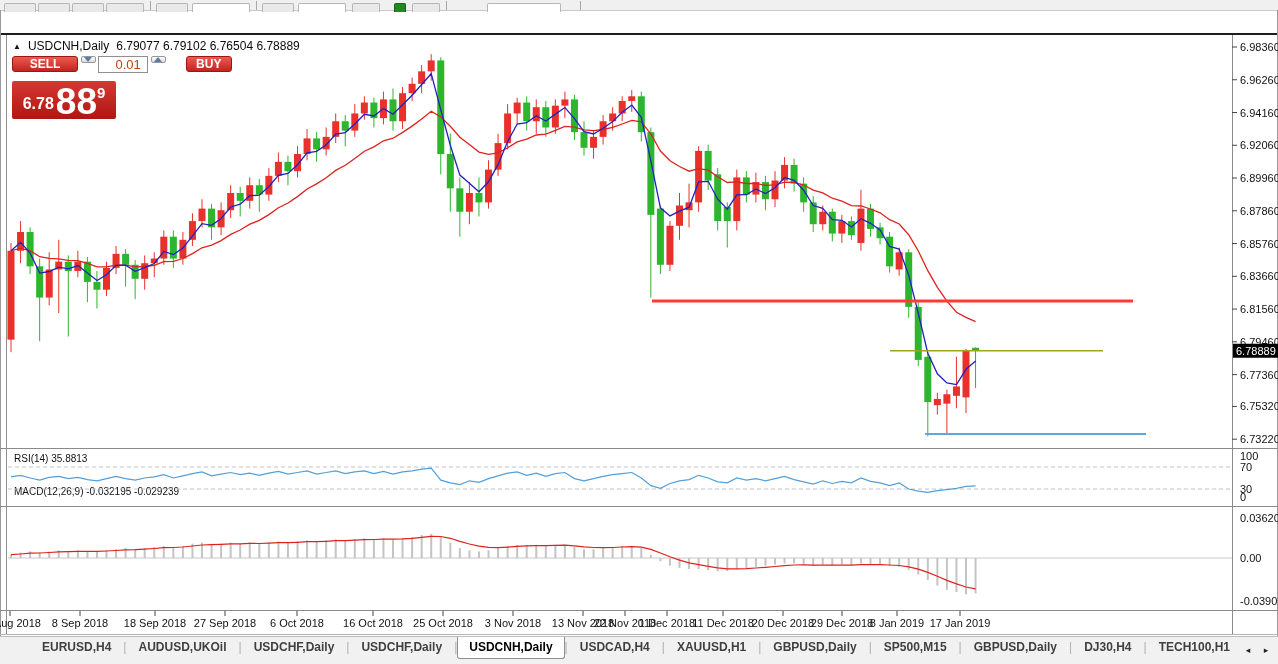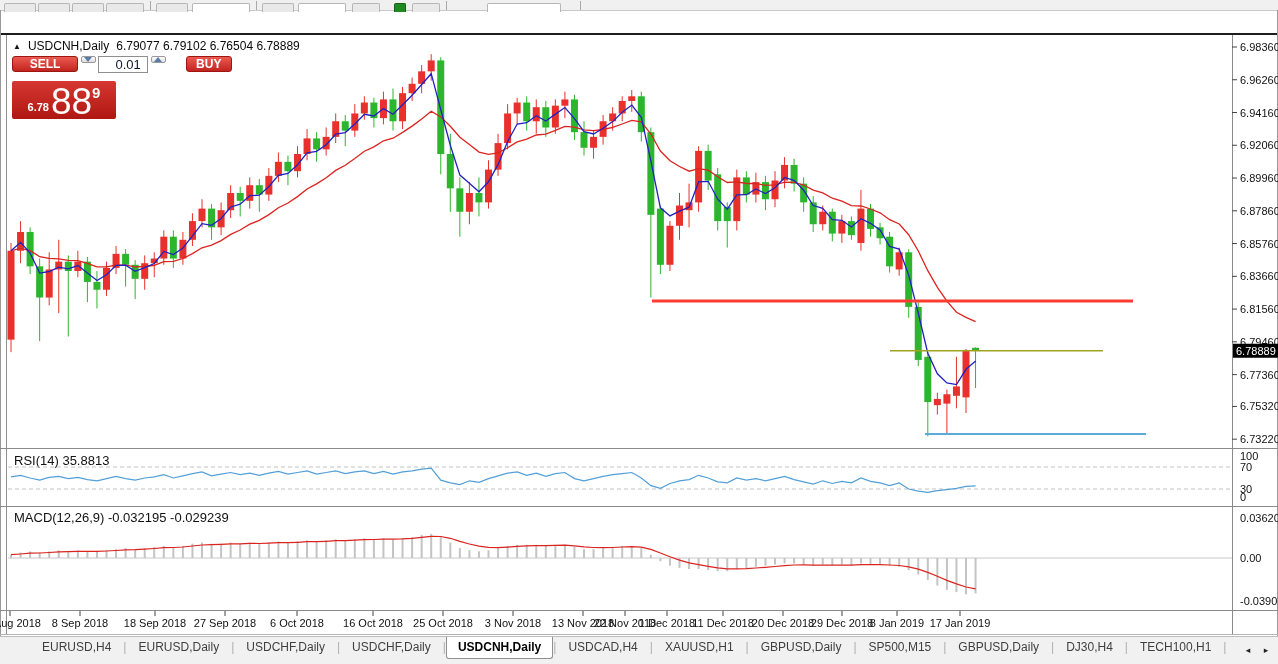--- a/index.html
+++ b/index.html
@@ -29,36 +29,36 @@
   .ocp{position:absolute;left:12px;top:56px;width:220px;}
   .ocp-row1{display:flex;height:22px;align-items:flex-start;}
   .redbtn{background:linear-gradient(#ec5a50,#c32420);border:1px solid #9d1410;border-radius:3px;color:#fff;
           font-size:12px;font-weight:bold;display:flex;align-items:center;justify-content:center;padding:0;cursor:default;}
   .sellbtn{width:77px;}
   .buybtn{width:54px;margin-left:20px;}
   .volbtn{width:17px;margin-left:3px;background:linear-gradient(#fdfdfd,#dddddd);border:1px solid #9a9a9a;border-radius:2px;
           display:flex;align-items:center;justify-content:center;padding:0;cursor:default;}
   .tri-dn{width:0;height:0;border-left:4px solid transparent;border-right:4px solid transparent;border-top:5px solid #5a7aa8;}
   .tri-up{width:0;height:0;border-left:4px solid transparent;border-right:4px solid transparent;border-bottom:5px solid #5a7aa8;}
-  .volfield{width:49px;margin-left:2px;background:#fff;border:1px solid #8f8f8f;font-size:13px;color:#0f172a;
+  .volfield{width:49px;margin-left:2px;background:#fff;border:1px solid #8f8f8f;font-size:13px;color:#c2410c;
             display:flex;align-items:center;justify-content:flex-end;padding-right:6px;}
   .ocp-row2{display:flex;margin-top:3px;gap:5px;}
   .quote{width:104px;height:38px;background:linear-gradient(#d63732,#b01712);border-radius:2px;color:#fff;
          display:flex;align-items:flex-end;justify-content:center;padding-bottom:2px;box-sizing:border-box;}
-  .qsmall{font-size:11px;font-weight:bold;margin:0 2px 4px 0;}
-  .qbig{font-size:37px;font-weight:normal;line-height:0.82;}
+  .qsmall{font-size:16px;font-weight:bold;margin:0 2px 4px 0;}
+  .qbig{font-size:37px;font-weight:bold;line-height:0.82;}
   .qsup{font-size:15px;font-weight:bold;align-self:flex-start;margin-top:3px;}
   
-  .panel-label{position:absolute;left:14px;font-size:13px;color:#111;}
+  .panel-label{position:absolute;left:14px;font-size:10px;color:#111;}
   
   .tabbar{position:absolute;left:0;top:637px;width:1236px;height:27px;background:#f1f1f1;
           display:flex;align-items:flex-start;padding-left:30px;box-sizing:border-box;overflow:hidden;}
   .tabbar-bg{position:absolute;left:0;top:636px;width:1278px;height:28px;background:#f1f1f1;border-top:1px solid #bdbdbd;}
   .tab{height:18px;padding:3px 11px 0;font-size:12px;color:#3f3f3f;white-space:nowrap;border:1px solid transparent;
-       border-top:none;border-radius:0 0 3px 3px;cursor:default;}
+       border-top:none;border-radius:0 0 3px 3px;cursor:default;font-weight:bold;}
   .tab.active{background:#ffffff;border-color:#8f8f8f;color:#000;font-weight:bold;}
   .tabsep{padding-top:3px;font-size:12px;color:#b0b0b0;}
   .tabarrow{position:absolute;top:642px;width:16px;height:15px;font-size:9px;color:#222;background:transparent;border:none;
             display:flex;align-items:center;justify-content:center;cursor:default;}
   svg text{font-family:"Liberation Sans",sans-serif;}
 </style>
 </head>
 <body>
 
 <div id="app">
@@ -114,21 +114,21 @@
     <div class="ocp-row2">
       <div class="quote">
         <span class="qsmall">6.78</span>
           <span class="qbig">88</span>
           <span class="qsup">9</span>
       </div>
     </div>
   </div>
 
   <div class="panel-label" style="top:453px">RSI(14) 35.8813</div>
-  <div class="panel-label" style="top:510px">MACD(12,26,9) -0.032195 -0.029239</div>
+  <div class="panel-label" style="top:486px">MACD(12,26,9) -0.032195 -0.029239</div>
 
   <svg id="plot" width="1278" height="664" style="position:absolute;left:0;top:0">
       <line x1="11" y1="242.9360000000006" x2="11" y2="352.1359999999996" stroke="#e8312c" stroke-width="1"></line>
       <rect x="7.5" y="250.73600000000042" width="7" height="88.91999999999919" fill="#e8312c"></rect>
       <line x1="20.55" y1="221.09600000000023" x2="20.55" y2="263.21600000000046" stroke="#e8312c" stroke-width="1"></line>
       <rect x="17.05" y="232.0159999999997" width="7" height="18.72000000000071" fill="#e8312c"></rect>
       <line x1="30.1" y1="227.33599999999953" x2="30.1" y2="274.1359999999999" stroke="#2eb52e" stroke-width="1"></line>
       <rect x="26.6" y="232.0159999999997" width="7" height="34.32000000000042" fill="#2eb52e"></rect>
       <line x1="39.650000000000006" y1="258.5360000000003" x2="39.650000000000006" y2="341.2160000000002" stroke="#2eb52e" stroke-width="1"></line>
       <rect x="36.150000000000006" y="266.3360000000001" width="7" height="31.199999999999307" fill="#2eb52e"></rect>
@@ -506,21 +506,21 @@
       <line x1="897" y1="611" x2="897" y2="616" stroke="#444" stroke-width="1"></line>
       <text x="897" y="627" font-size="11" fill="#111" text-anchor="middle">8 Jan 2019</text>
       <line x1="960" y1="611" x2="960" y2="616" stroke="#444" stroke-width="1"></line>
       <text x="960" y="627" font-size="11" fill="#111" text-anchor="middle">17 Jan 2019</text>
     </svg>
 
   <div class="tabbar-bg"></div>
   <div class="tabbar" id="tabbar">
       <div class="tab">EURUSD,H4</div>
       <span class="tabsep">|</span>
-      <div class="tab">EURUSD,Daily</div>
+      <div class="tab">AUDUSD,UKOil</div>
       <span class="tabsep">|</span>
       <div class="tab">USDCHF,Daily</div>
       <span class="tabsep">|</span>
       <div class="tab">USDCHF,Daily</div>
       <span class="tabsep">|</span>
       <div class="tab active">USDCNH,Daily</div>
       <span class="tabsep">|</span>
       <div class="tab">USDCAD,H4</div>
       <span class="tabsep">|</span>
       <div class="tab">XAUUSD,H1</div>

